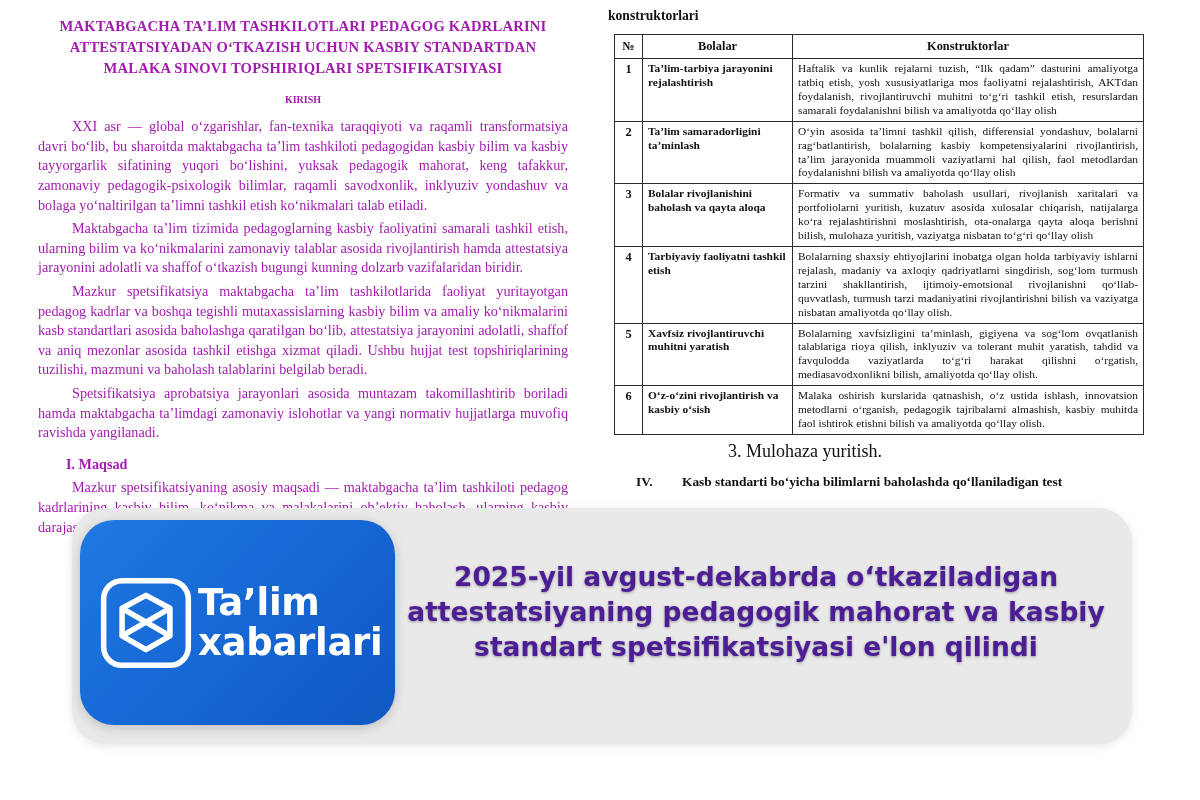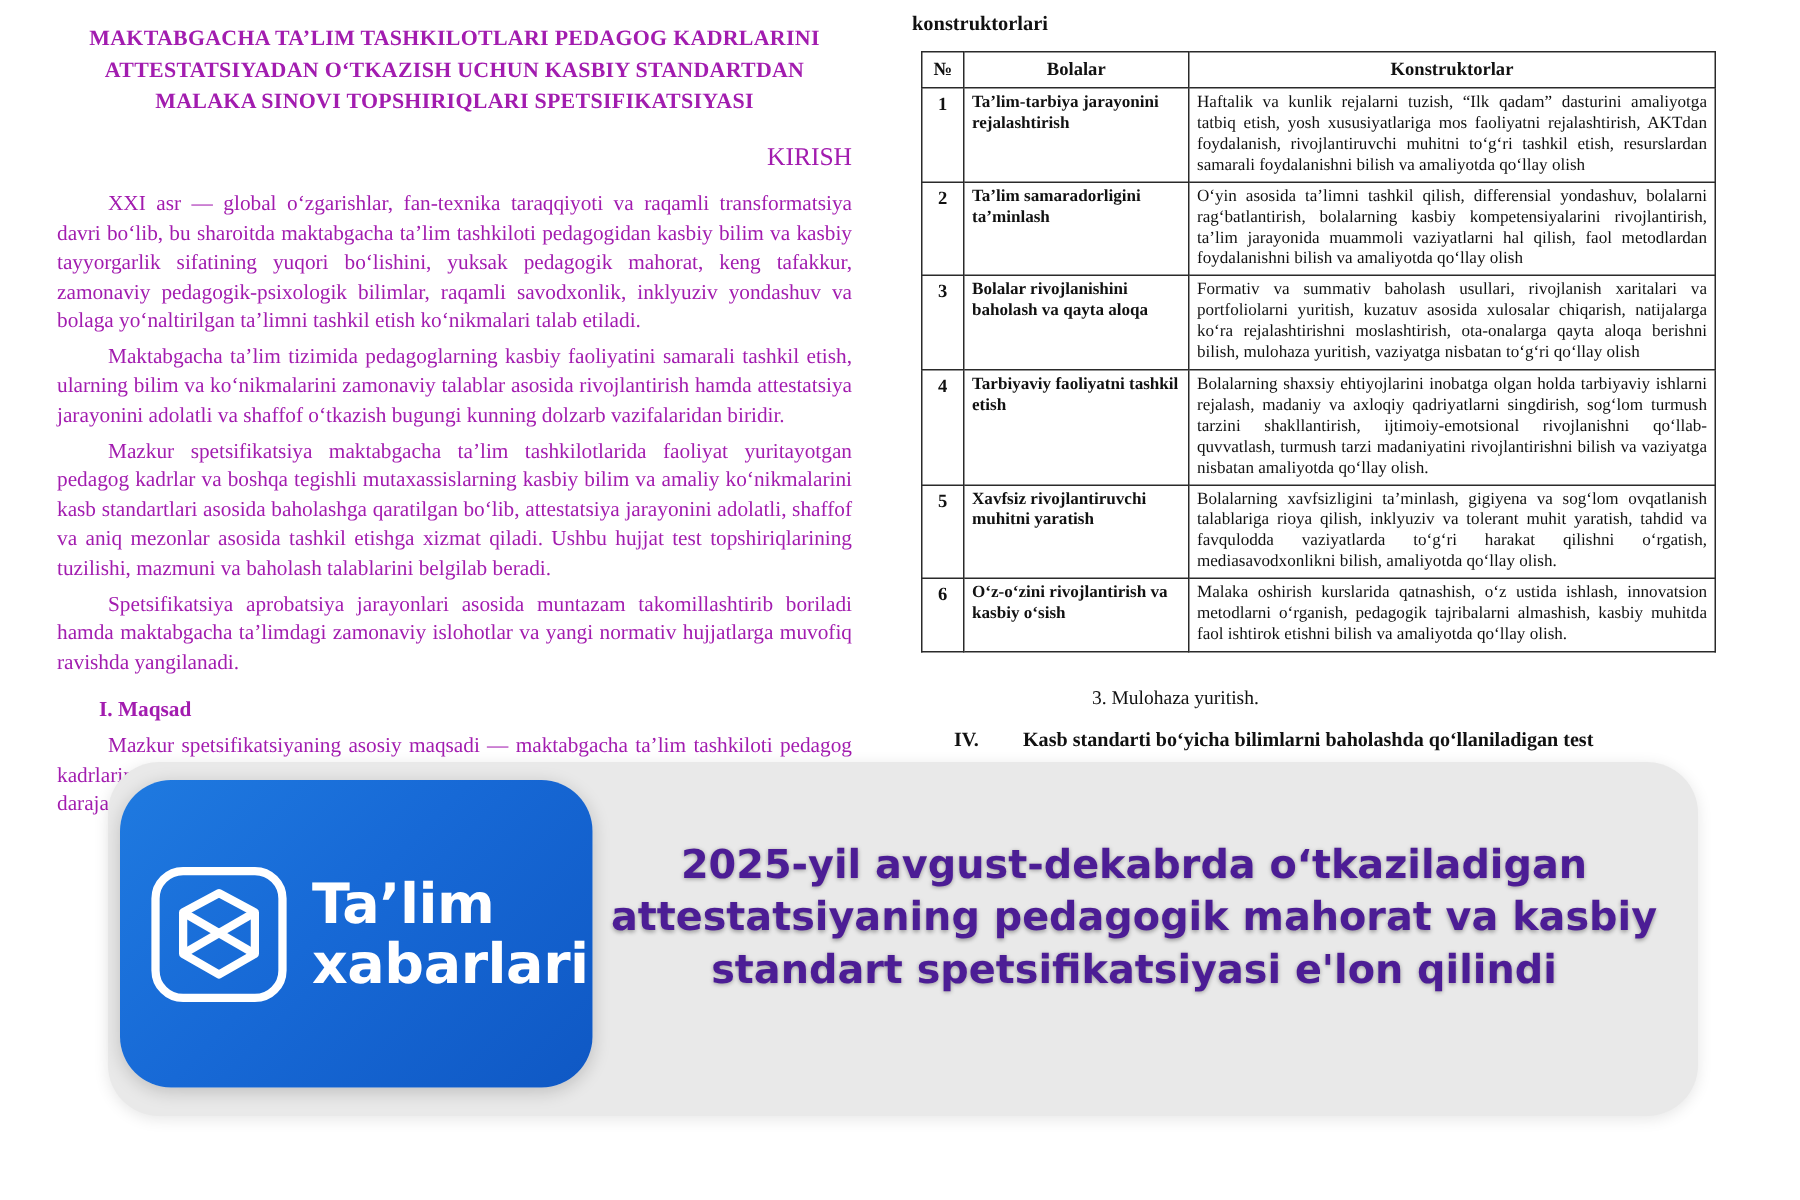--- a/index.html
+++ b/index.html
@@ -29,23 +29,23 @@
   }
   .doc-left .title {
     text-align: center;
     font-weight: bold;
     font-size: 14.6px;
     letter-spacing: .2px;
     line-height: 1.45;
     margin: 6px 6px 14px 6px;
   }
   .doc-left .subtitle {
-    text-align: right;
-    font-weight: normal;
-    font-size: 17px;
+    text-align: center;
+    font-weight: bold;
+    font-size: 10px;
     margin: 2px 0 10px 0;
   }
   .doc-left p {
     margin: 0 0 4px 0;
     text-indent: 34px;
     text-align: justify;
   }
   .doc-left .section-head {
     font-weight: bold;
     margin: 12px 0 4px 0;
@@ -117,22 +117,22 @@
     text-align: justify;
   }
   .doc-right .footer-line {
     font-weight: bold;
     font-size: 13.4px;
     margin-top: 12px;
     padding-left: 28px;
   }
   .doc-right .footer-line .numeral { display: inline-block; width: 46px; }
   .doc-right .stray {
-    font-size: 13px;
-    margin: 22px 0 0 120px;
+    font-size: 18px;
+    margin: 6px 0 0 120px;
   }
 
   
   .overlay-card {
     position: absolute;
     left: 72px; top: 508px;
     width: 1060px; height: 236px;
     background: #e9e9e9;
     border-radius: 34px;
     box-shadow: 0 2px 10px rgba(0,0,0,.10);
@@ -140,21 +140,21 @@
 
   
   .brand {
     position: absolute;
     left: 80px; top: 520px;
     width: 315px; height: 205px;
     border-radius: 34px;
     background: linear-gradient(135deg, #1f7ae0 0%, #1769d6 45%, #0f58c4 100%);
     display: flex;
     align-items: center;
-    gap: 14px;
+    gap: 4px;
     padding: 0 16px 0 18px;
     box-shadow: 0 3px 12px rgba(0,0,0,.18);
   }
   .brand-logo {
     width: 96px; height: 96px;
     flex: 0 0 96px;
     display: flex; align-items: center; justify-content: center;
   }
   .brand-text {
     color: #ffffff;

